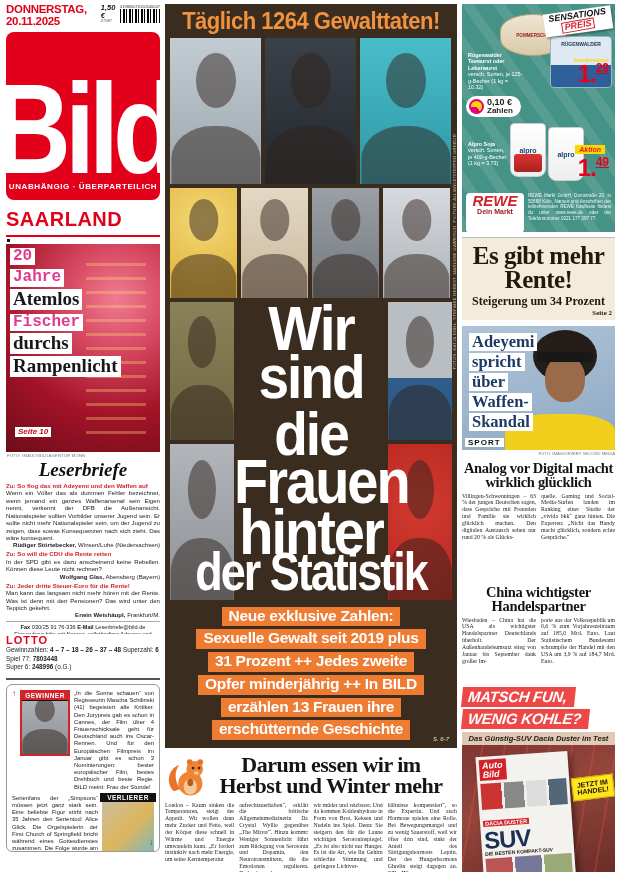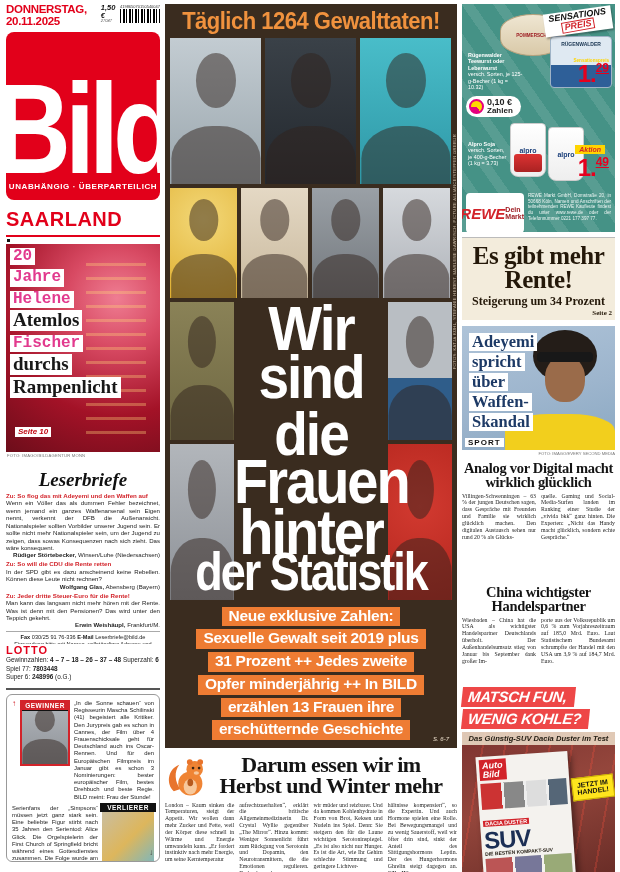--- a/index.html
+++ b/index.html
@@ -27,21 +27,21 @@
   .helene{position:relative;height:208px;background:radial-gradient(circle at 72% 26%,#ef7d92 0%,#d84a63 26%,#a31227 62%,#6c0d1a 100%);overflow:hidden;}
   .helene .spark{position:absolute;right:14px;top:10px;width:60px;height:180px;background:repeating-linear-gradient(0deg,rgba(255,210,120,.35) 0 3px,transparent 3px 14px);}
   .chipline{position:relative;z-index:2;margin:2px 0 0 4px;}
   .chip{display:inline-block;background:#fff;padding:0 3px 1px 3px;}
   .helene-pink .chip{color:#e23a8e;font-family:Liberation Mono, monospace;font-weight:700;font-size:16px;line-height:1.02;}
   .helene-black .chip{color:#181818;font-family:"Liberation Serif",serif;font-weight:700;font-size:19px;line-height:1.05;}
   .helene-seite{position:absolute;left:5px;bottom:14px;z-index:2;}
   .helene-seite .chip{color:#c00712;font-weight:700;font-style:italic;font-size:8px;}
   .photo-credit{font-size:4.2px;color:#777;letter-spacing:.2px;margin:1px 0 2px 1px;}
 
-  .leserbriefe{height:174px;overflow:hidden;margin-top:12px;}
+  .leserbriefe{height:174px;overflow:hidden;margin-top:2px;}
   .lb-title{font-family:"Liberation Serif",serif;font-style:italic;font-weight:700;font-size:19px;text-align:center;color:#101010;line-height:1;margin-bottom:3px;}
   .lb-subject{color:#d2232a;font-weight:700;font-size:6.2px;line-height:1.2;}
   .lb-body{font-size:6.1px;line-height:1.22;color:#1b1b1b;text-align:justify;}
   .lb-sig{font-size:6.1px;text-align:right;color:#1b1b1b;margin-bottom:2px;}
   .lb-sig b{font-weight:700;}
   .lb-contact{border-top:1px solid #aaa;border-bottom:1px solid #aaa;margin-top:3px;padding:2px 1px;font-size:5.6px;line-height:1.25;text-align:center;color:#222;}
 
   .lotto{}
   .lotto-title{color:#e2001a;font-weight:900;font-size:11px;letter-spacing:1px;}
   .lotto-line{font-size:6.4px;color:#1b1b1b;line-height:1.35;}
@@ -113,21 +113,21 @@
   .bonus-lbl{font-weight:700;font-size:8px;color:#222;line-height:1;}
   .prod2{position:relative;height:74px;}
   .cup{position:absolute;width:34px;height:52px;background:linear-gradient(#fff,#eee);border-radius:4px 4px 8px 8px;border:1px solid #ccc;color:#1b3f7a;font-weight:900;font-size:7px;display:flex;align-items:center;justify-content:center;}
   .cup1{left:44px;top:4px;} .cup1::after{content:"";position:absolute;bottom:4px;left:3px;right:3px;height:18px;background:linear-gradient(#d33,#a22);border-radius:3px;}
   .cup2{left:82px;top:8px;}
   .p2text{position:absolute;left:2px;top:22px;width:40px;font-size:5.4px;line-height:1.2;z-index:2;}
   .p2text .nm{font-weight:900;}
   .aktion{position:absolute;right:6px;top:26px;background:#ffd500;color:#d2232a;font-weight:900;font-style:italic;font-size:7px;padding:1px 4px;z-index:2;}
   .price2{position:absolute;right:2px;top:38px;z-index:2;}
   .rewe-foot{position:relative;display:flex;gap:4px;z-index:2;}
-  .rewe-logo{width:58px;height:40px;background:#fff;border-radius:4px;flex:none;display:flex;flex-direction:row;align-items:center;justify-content:flex-end;}
+  .rewe-logo{width:58px;height:40px;background:#fff;border-radius:4px;flex:none;display:flex;flex-direction:column;align-items:center;justify-content:flex-start;}
   .rewe-word{color:#d2232a;font-weight:900;font-style:italic;font-size:15px;line-height:1;}
   .rewe-sub{color:#9d1c22;font-size:7px;font-weight:700;}
   .rewe-legal{font-size:4.6px;line-height:1.25;color:#eef6f4;text-align:justify;}
 
   .rente{background:#f3ecdc;border-top:1px solid #bbb;margin-top:5px;padding:6px 3px 3px 3px;text-align:center;}
   .rente-h{font-family:"Liberation Serif",serif;font-weight:700;font-size:25px;line-height:.95;color:#241809;letter-spacing:-.5px;}
   .rente-sub{font-family:"Liberation Serif",serif;font-weight:700;font-size:12px;color:#241809;margin-top:2px;}
   .rente-seite{text-align:right;font-weight:700;font-size:7px;color:#241809;font-family:"Liberation Serif",serif;}
 
   .adeyemi{position:relative;height:124px;margin-top:6px;background:linear-gradient(165deg,#aec3d8 0%,#9db5cd 55%,#8aa8c2 100%);overflow:hidden;}
@@ -204,21 +204,20 @@
         <div class="logo-tagline">UNABHÄNGIG · ÜBERPARTEILICH</div>
       </div>
 
       <div class="region">SAARLAND</div>
       <div class="region-bullet"></div>
 
       <div class="helene">
         <div class="spark"></div>
         <div class="chipline helene-pink"><span class="chip">20</span></div>
         <div class="chipline helene-pink"><span class="chip">Jahre</span></div>
-        <div class="chipline helene-pink"><span class="chip">Helene</span></div>
         <div class="chipline helene-black"><span class="chip">Atemlos</span></div>
         <div class="chipline helene-pink"><span class="chip">Fischer</span></div>
         <div class="chipline helene-black"><span class="chip">durchs</span></div>
         <div class="chipline helene-black"><span class="chip">Rampenlicht</span></div>
         <div class="chipline helene-seite"><span class="chip">Seite 10</span></div>
       </div>
       <div class="photo-credit">FOTO: IMAGO/BILDAGENTUR MONN</div>
 
       <section class="leserbriefe">
         <div class="lb-title">Leserbriefe</div>

